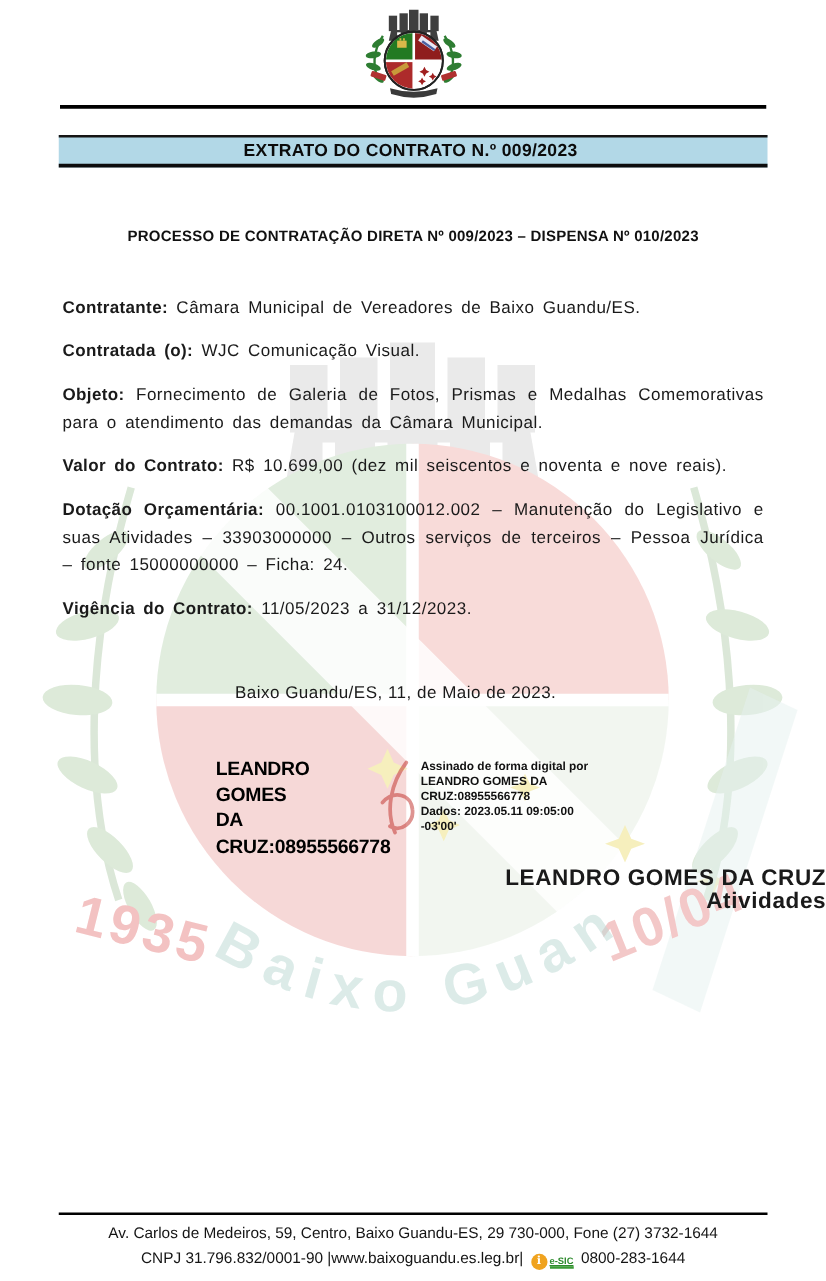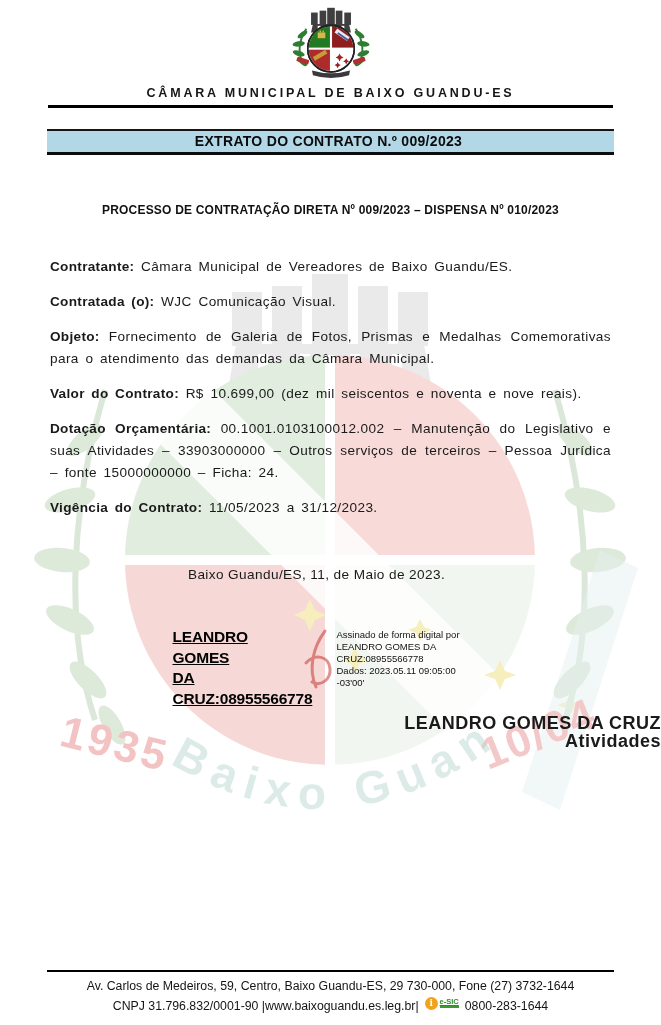--- a/index.html
+++ b/index.html
@@ -41,39 +41,39 @@
   .date-line {
     margin-top:45px; text-align:center; font-size:13.6px; letter-spacing:.4px;
     transform:translateX(-14px); line-height:22px;
   }
 
   .sig-cluster {
     margin-top:41px; display:flex; justify-content:center; align-items:flex-start;
   }
   .stamp-name {
     width:132px; font-size:15.5px; font-weight:600; line-height:20.5px;
-    letter-spacing:-.2px; white-space:pre-line; color:#000;text-decoration:underline;
+    letter-spacing:-.2px; white-space:pre-line; color:#000;
   }
   .adobe-swirl { width:34px; height:64px; margin:0 2px 0 -4px; flex:none; }
   .stamp-details {
-    width:152px; font-size:9.5px; font-weight:400; line-height:12px;
+    width:152px; font-size:9.5px; font-weight:700; line-height:12px;
     white-space:pre-line; color:#111; margin-top:2px; letter-spacing:0;
   }
 
   .signer-block { margin-top:6px; text-align:center; }
   .signer-name, .signer-role {
     font-size:18px; font-weight:bold; line-height:17.5px; letter-spacing:.5px;text-align:right;
   }
 
   .footer {
     position:absolute; left:47px; right:47px; bottom:0; height:48px; z-index:2;
     border-top:2.5px solid #000; padding-top:5px; background:transparent;
     text-align:center; font-size:12.3px; line-height:19.5px; color:#141414;
   }
-  .footer-line2 { display:flex; justify-content:center; align-items:flex-start; gap:4px; }
+  .footer-line2 { display:flex; justify-content:center; align-items:flex-end; gap:4px; }
   .esic {
     display:inline-flex; align-items:center; gap:2px; margin:0 2px;
   }
   .esic-i {
     width:13px; height:13px; border-radius:50%; background:#f0a31f; color:#fff;
     font-size:9px; font-weight:bold; line-height:13px; text-align:center;
     font-family:"DejaVu Serif", serif; display:inline-block;
   }
   .esic-label {
     font-size:7.5px; font-weight:bold; color:#2e8b2e;
@@ -199,21 +199,20 @@
           <path d="M57,61 l1.1,2.2 2.2,1.1 -2.2,1.1 -1.1,2.2 -1.1,-2.2 -2.2,-1.1 2.2,-1.1 Z"></path>
         </g>
         <rect x="48.9" y="23.5" width="2.2" height="47" fill="#ffffff"></rect>
         <rect x="26.5" y="45.9" width="47" height="2.2" fill="#ffffff"></rect>
         <circle cx="50" cy="47" r="24.5" fill="none" stroke="#222" stroke-width="1.6"></circle>
 
         <path d="M30,70 Q50,76 70,70 L69,75 Q50,81 31,75 Z" fill="#3a3a3a"></path>
       </svg>
     </div>
 
-    <div class="org-name">CÂMARA MUNICIPAL DE BAIXO GUANDU-ES</div>
     <div class="header-rule"></div>
 
     <div class="title-bar" style="background: rgb(178, 216, 231);">
       <span>EXTRATO DO CONTRATO N.º 009/2023</span>
     </div>
 
     <div class="process-title">PROCESSO DE CONTRATAÇÃO DIRETA Nº 009/2023 – DISPENSA Nº 010/2023</div>
 
     <div class="body-text">
       <p>

